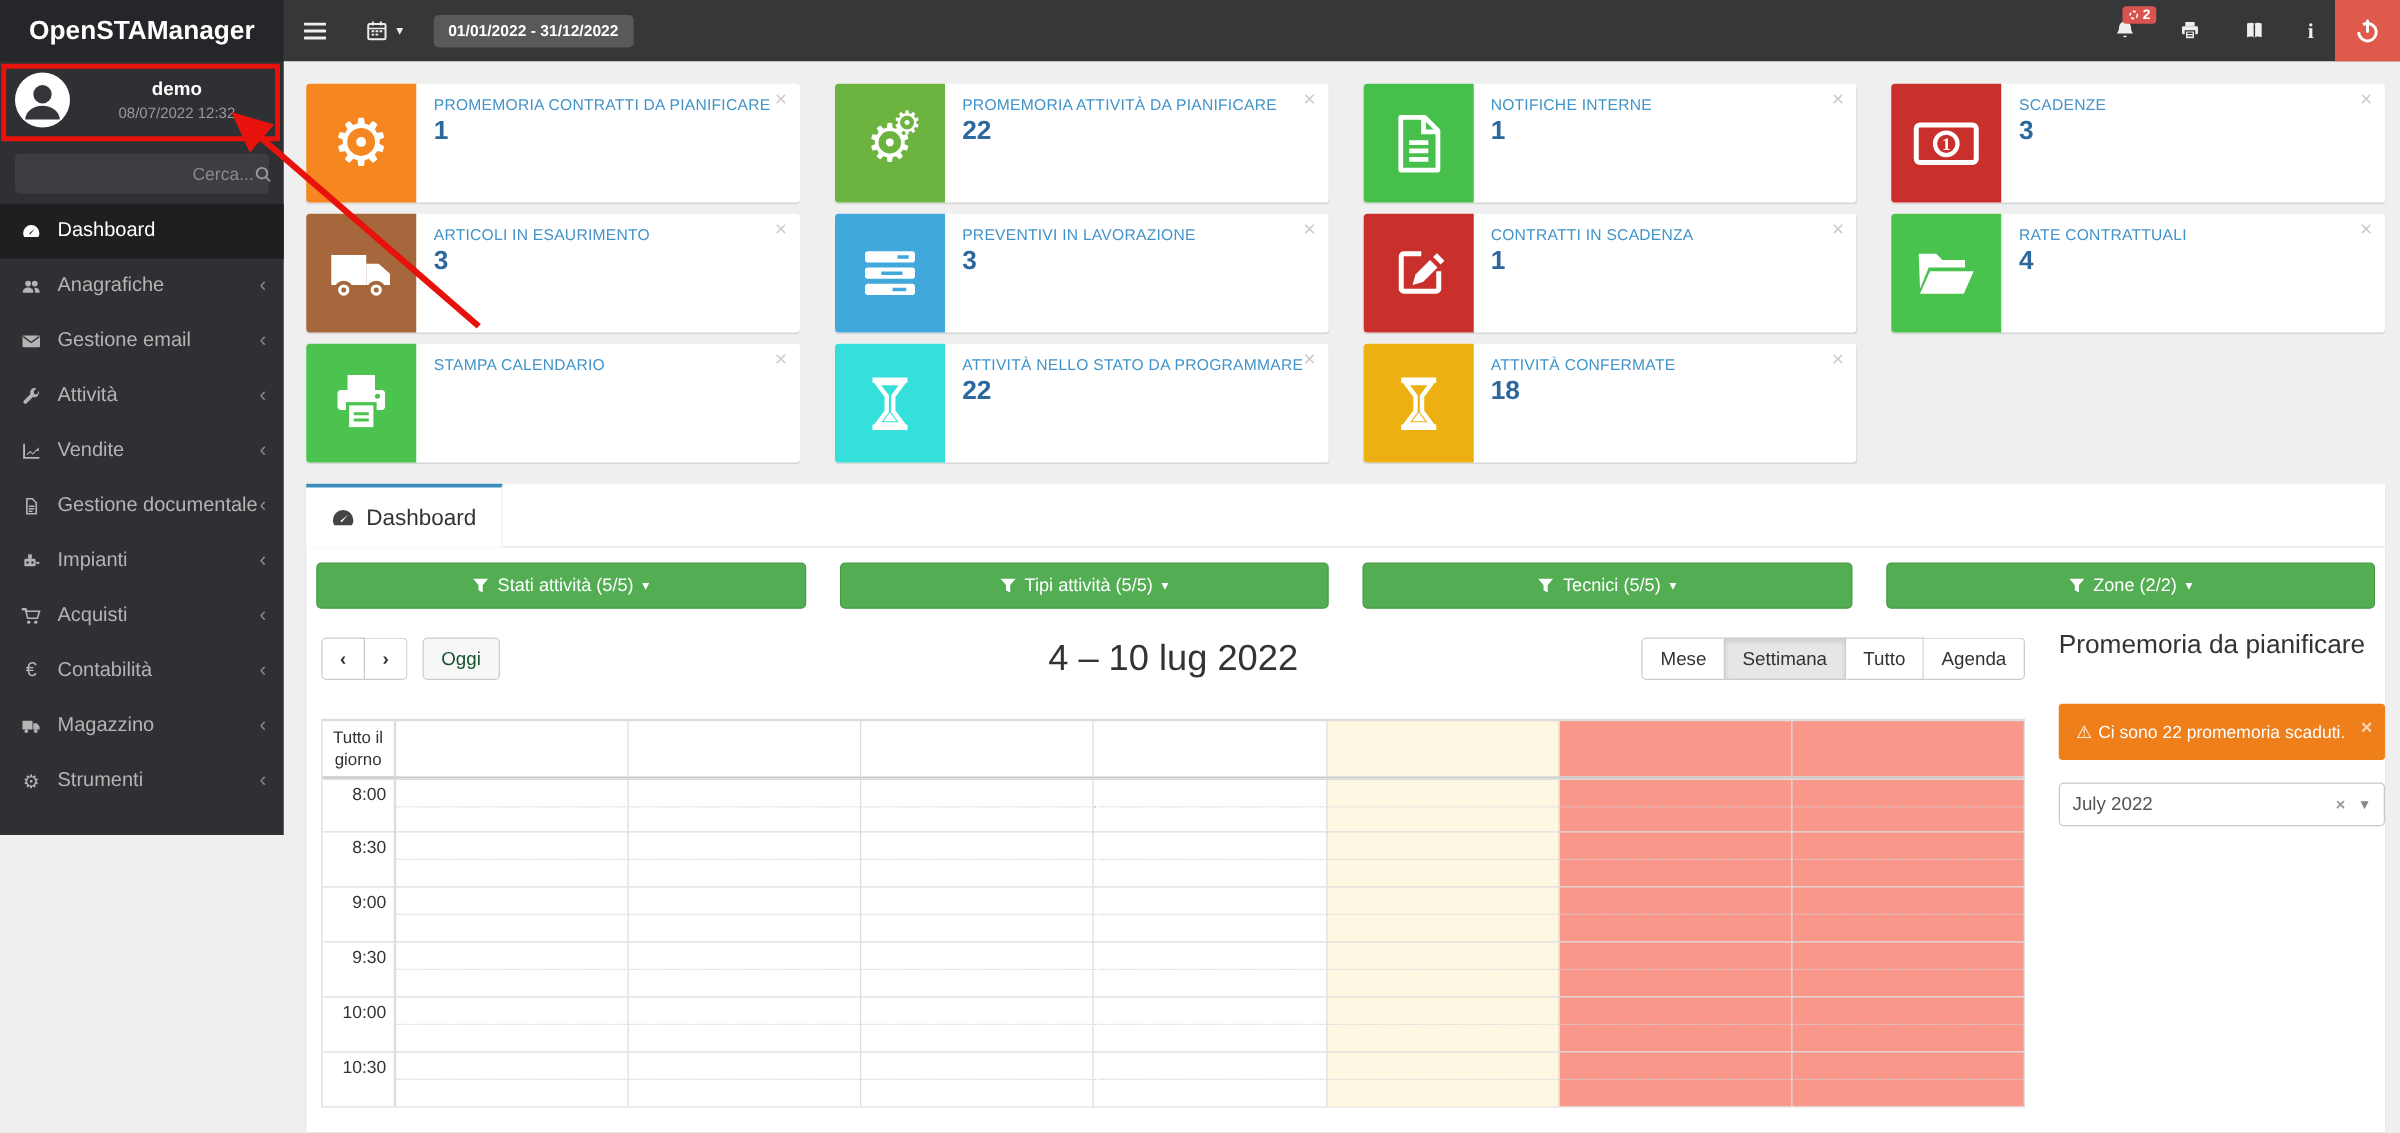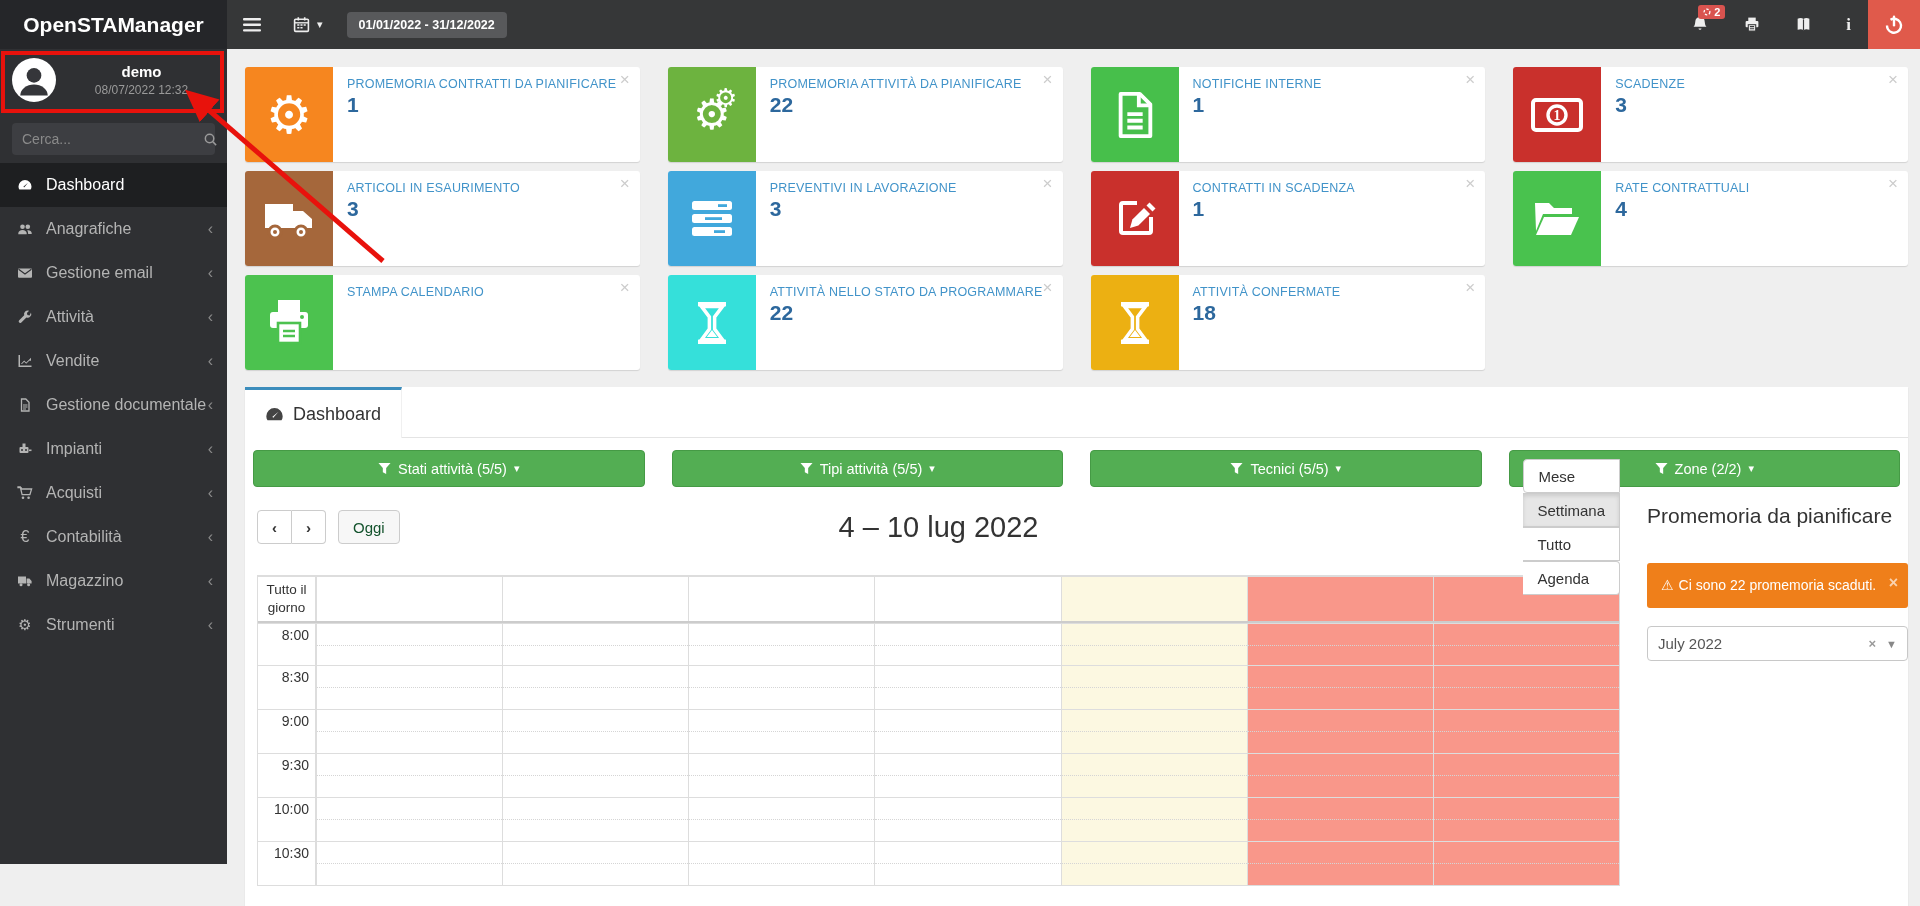--- a/index.html
+++ b/index.html
@@ -1,29 +1,29 @@
 <!DOCTYPE html>
 <html><head>
 <meta charset="utf-8">
 <style>
   * { box-sizing: border-box; margin: 0; padding: 0; }
   html,body { width:1920px; height:906px; overflow:hidden; }
   body { font-family:"Liberation Sans","DejaVu Sans",sans-serif; background:#efefef; position:relative; }
   svg { display:block; }
 
   
-  .sidebar { position:absolute; left:0; top:0; width:227px; height:864px; background:#2f3033; z-index:3; }
+  .sidebar { position:absolute; left:0; top:0; width:227px; height:668px; background:#2f3033; z-index:3; }
   .logo { height:49px; background:#252629; color:#fff; font-size:21px; font-weight:bold; display:flex; align-items:center; justify-content:center; }
   .userpanel { height:62px; display:flex; align-items:center; padding:8px 12px; gap:12px; }
   .avatar { width:44px; height:44px; border-radius:50%; background:#fff; flex:none; display:flex; align-items:center; justify-content:center; }
   .user-meta { flex:1; text-align:center; }
   .user-name { color:#fff; font-size:15px; font-weight:bold; }
   .user-time { color:#9a9a9a; font-size:12px; margin-top:3px; }
   .searchbox { margin:12px 12px 6px; background:#3d3e42; border-radius:4px; height:32px; display:flex; align-items:center; padding:0 10px; }
-  .searchbox input { flex:1; background:transparent; border:0; outline:0; color:#ccc; font-size:14px; font-family:inherit; }
+  .searchbox input { flex:1; background:transparent; border:0; outline:0; color:#ccc; font-size:14px; font-family:inherit;text-align:right; }
   .searchbox input::placeholder { color:#8a8a8a; }
   .nav { margin-top:8px; }
   .nav-item { height:44px; display:flex; align-items:center; padding:0 14px; color:#b4b4b4; font-size:16px; cursor:pointer; }
   .nav-item.active { background:#1e1f21; color:#fff; }
   .nav-ic { width:22px; margin-right:10px; display:flex; justify-content:center; color:inherit; font-size:15px; }
   .nav-label { flex:1; }
   .nav-chev { color:#8a8a8a; font-size:16px; }
 
   
   .topbar { position:absolute; left:227px; top:0; width:1693px; height:49px; background:#363738; display:flex; align-items:center; z-index:2; }
@@ -517,21 +517,21 @@
     </div>
 
     <div class="cal">
       <div class="cal-toolbar">
         <div class="cal-title">4 – 10 lug 2022</div>
         <div class="btngroup" style="position:relative;">
           <button class="cbtn" style="font-weight:bold;">‹</button>
           <button class="cbtn" style="font-weight:bold;">›</button>
         </div>
         <button class="cbtn oggi disabled" style="position:relative;">Oggi</button>
-        <div class="btngroup views" style="position:relative;flex-direction:column;">
+        <div class="btngroup views" style="position:relative;">
           <button class="cbtn">Mese</button>
           <button class="cbtn active">Settimana</button>
           <button class="cbtn">Tutto</button>
           <button class="cbtn">Agenda</button>
         </div>
       </div>
       <div class="cal-table" id="cal-grid">
           <div class="crow">
             <div class="gut allday allday-lbl">Tutto il giorno</div>
             <div class="dcell allday bg-normal"></div>

